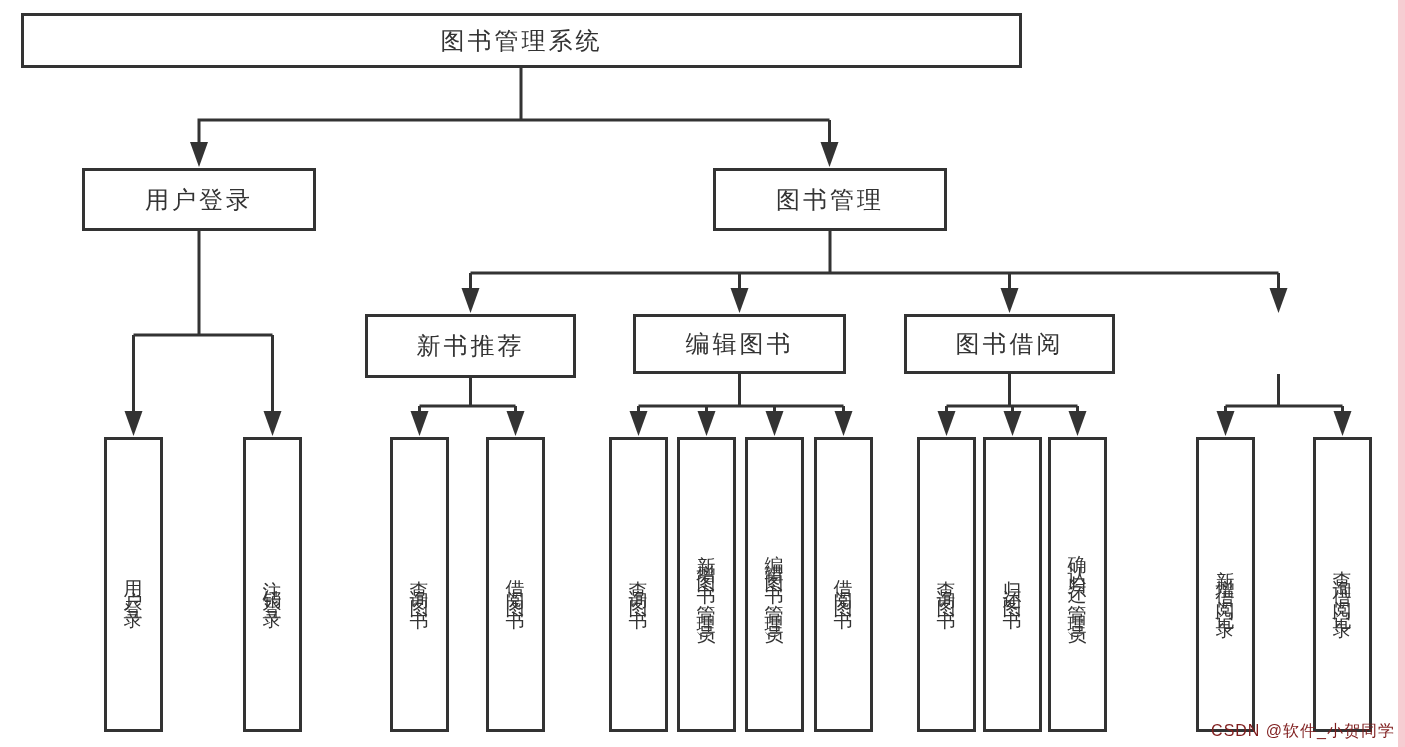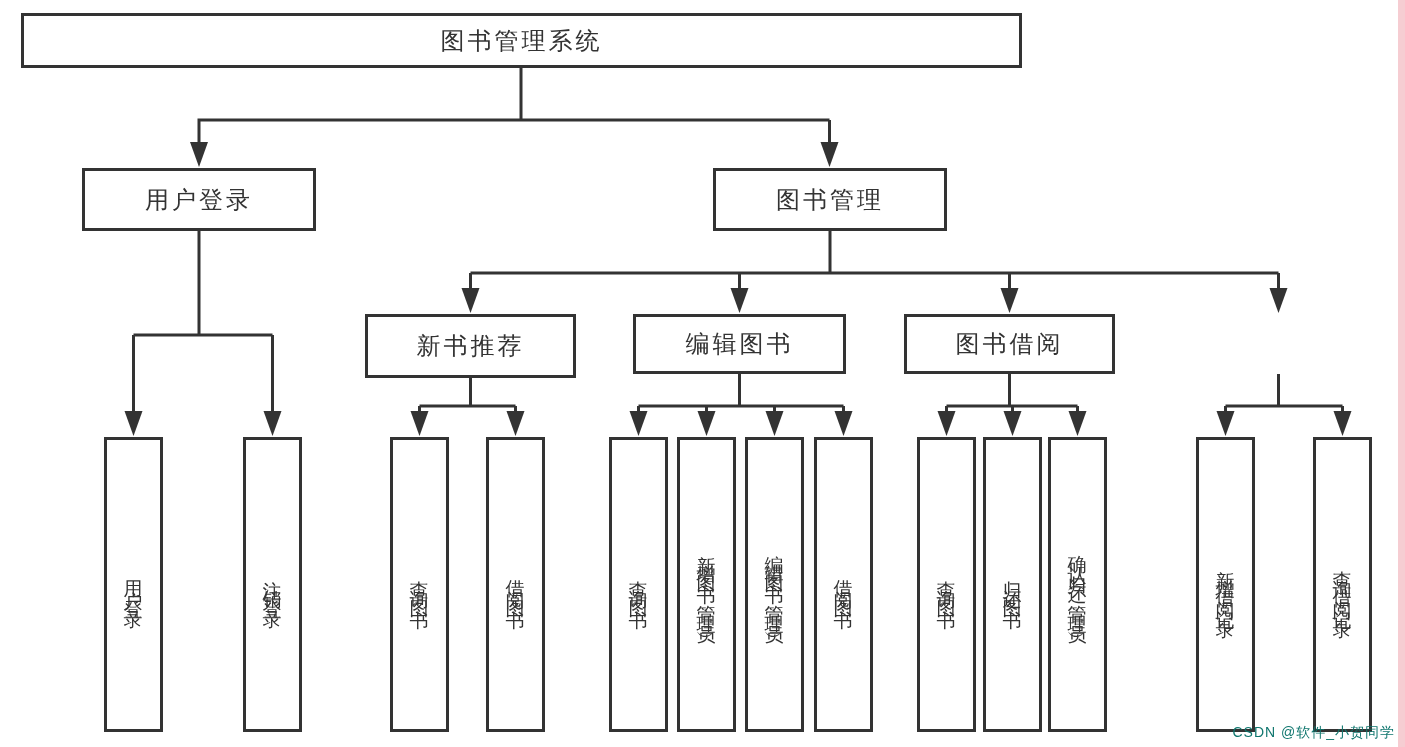--- a/index.html
+++ b/index.html
@@ -34,22 +34,22 @@
     writing-mode:vertical-rl;
     text-orientation:mixed;
     font-size:19px;
     letter-spacing:10px;
     line-height:1;
   }
   .watermark{
     position:absolute;
     right:10px;
     bottom:5px;
-    color:#0f766e;
-    font-size:14px;
+    color:#7f1d1d;
+    font-size:16px;
     letter-spacing:1px;
     z-index:3;
     white-space:nowrap;
   }
   .edge-strip{
     position:absolute;
     right:0;top:0;
     width:7px;height:100%;
     background:#f6cdd2;
     z-index:4;

